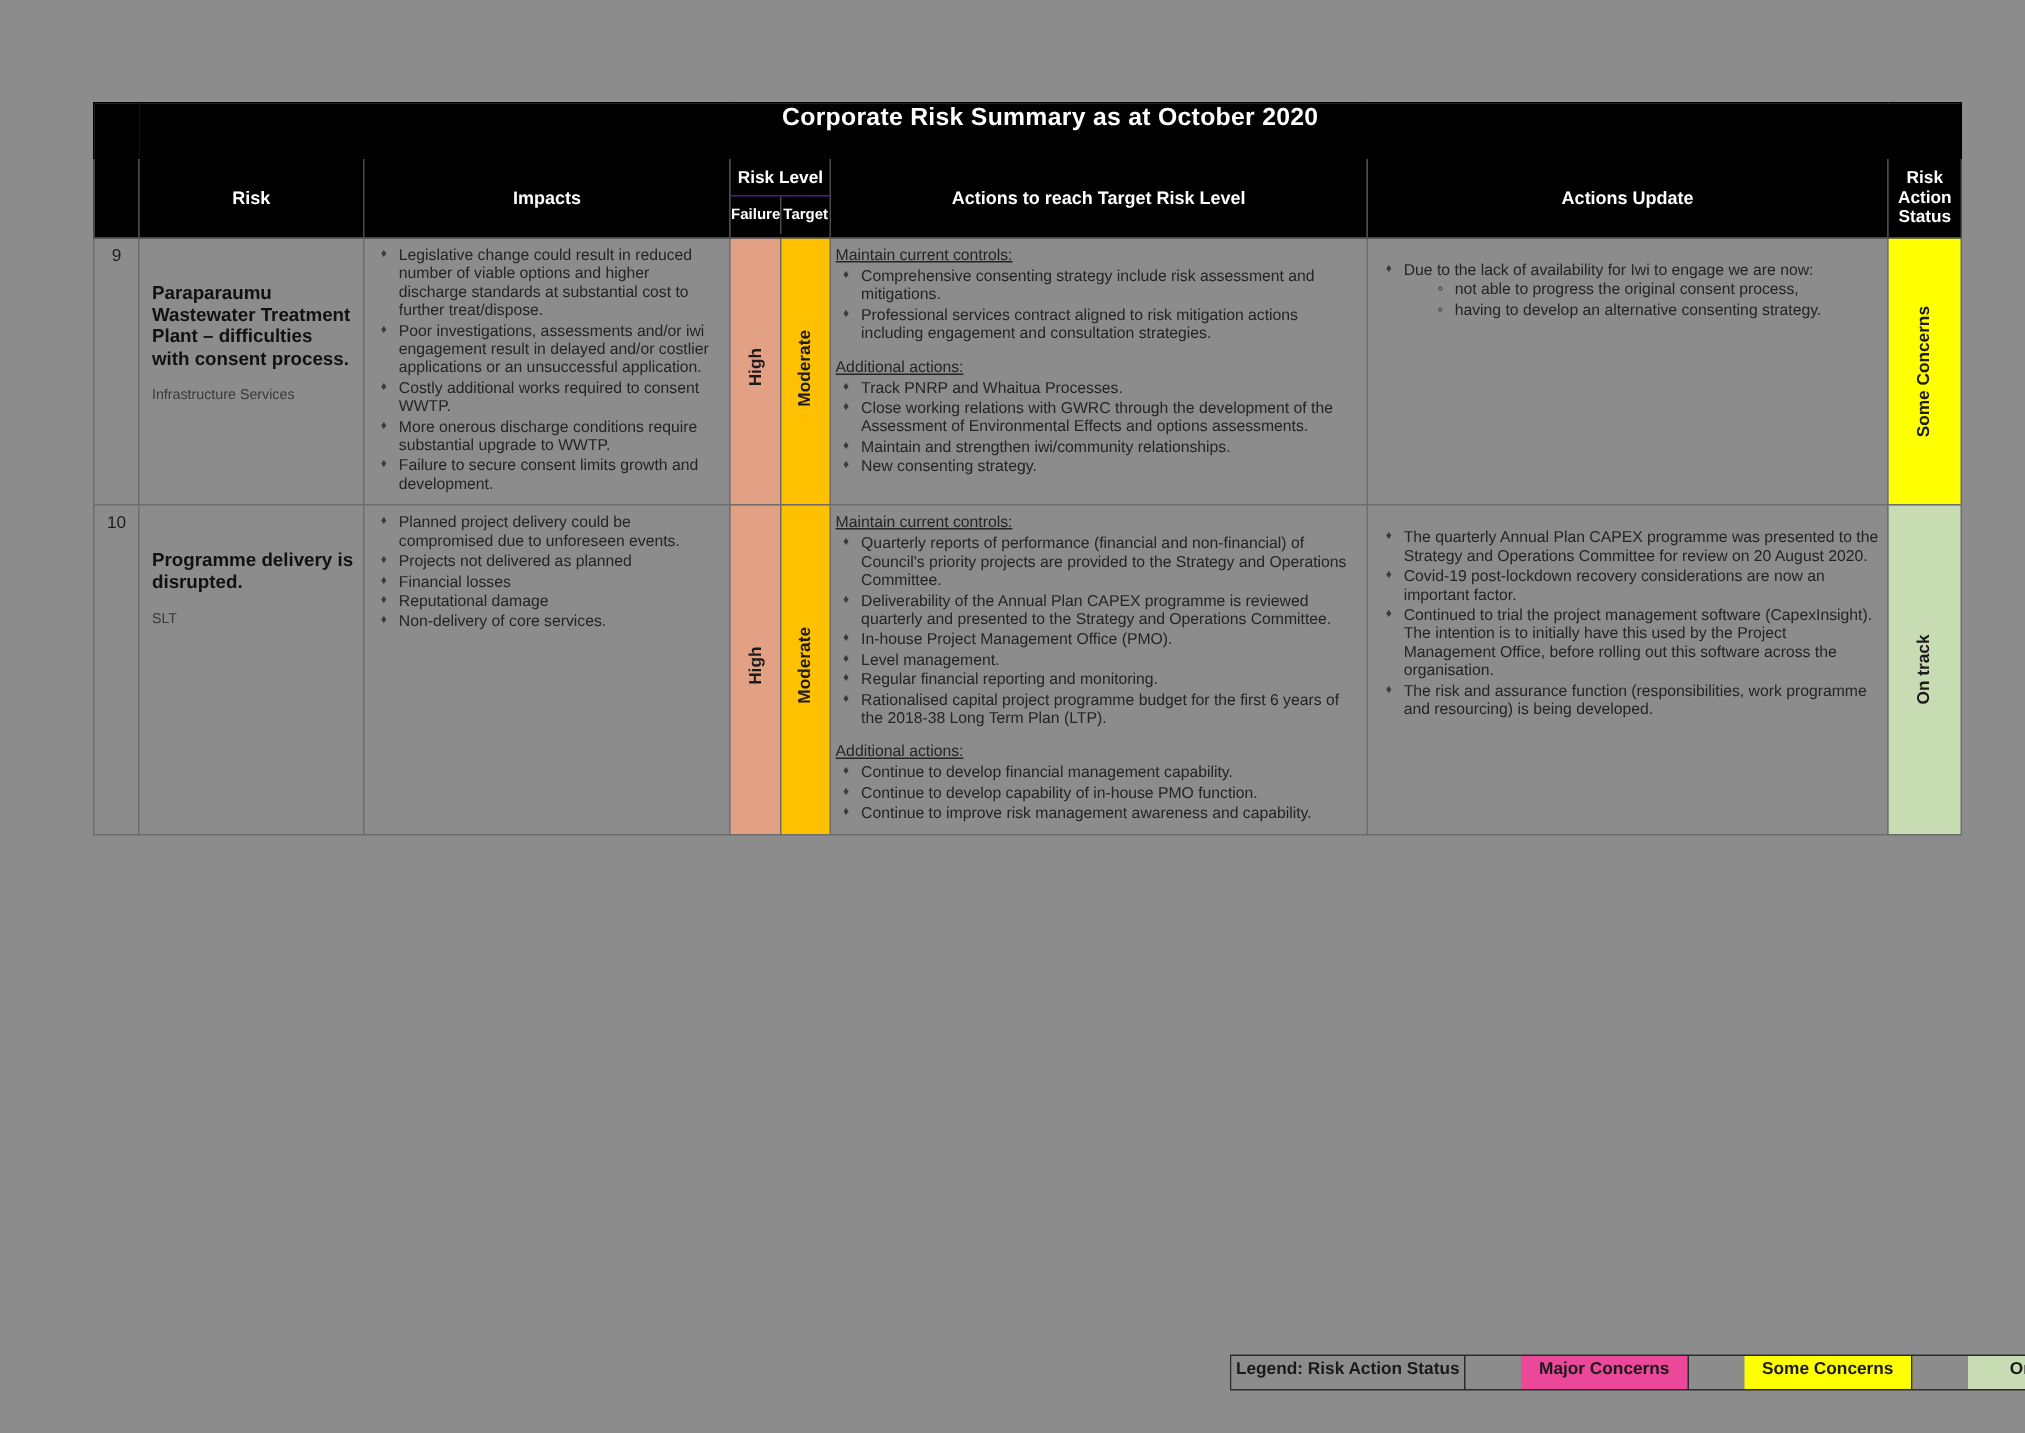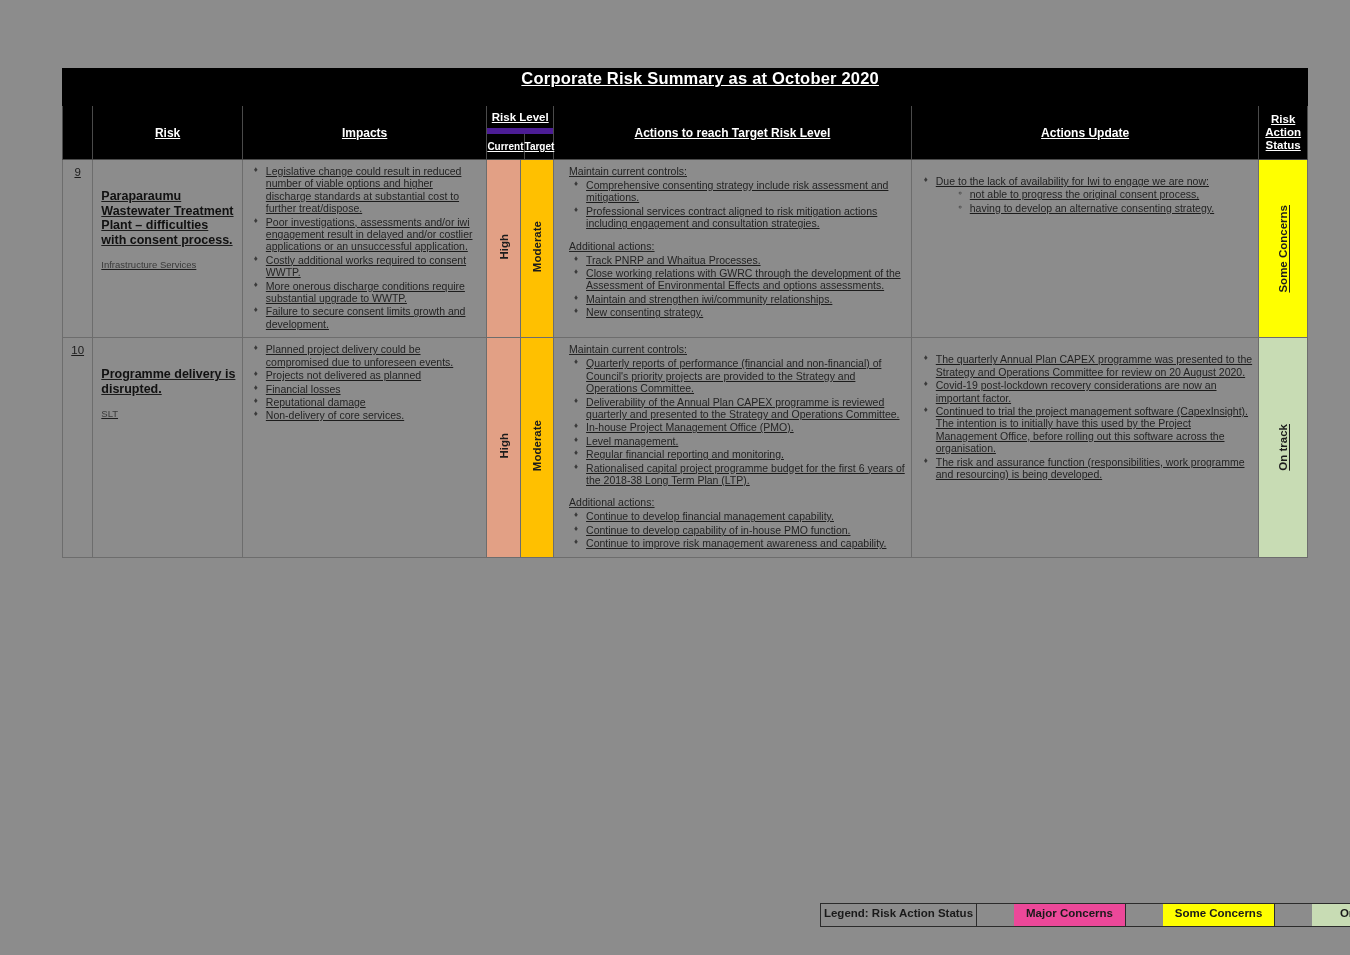--- a/index.html
+++ b/index.html
@@ -25,21 +25,20 @@
     top: 68px;
     width: 1246px;
     border-collapse: collapse;
     table-layout: fixed;
     background: #8c8c8c;
   }
   .risk-table td, .risk-table th {
     border: 1px solid #6d6d6d;
     vertical-align: top;
     padding: 0;
-    text-decoration: underline;
   }
 
   
   .title-row td {
     background: #000000;
     border: 1px solid #000000;
     height: 36px;
   }
   .doc-title {
     color: #ffffff;
@@ -63,21 +62,21 @@
     font-weight: bold;
     height: 48px;
     padding: 2px 3px;
   }
   .head-row td.plain { font-weight: bold; font-size: 12px; }
   .risk-level-head {
     padding: 0 !important;
     height: 48px;
   }
   .rl-top {
-    border-bottom: 6px solid #4c1d95;
+    border-bottom: 1px solid #4c1d95;
     height: 22px;
     line-height: 22px;
     font-size: 11.5px;
     font-weight: bold;
   }
   .rl-bot {
     display: flex;
     height: 25px;
   }
   .rl-bot > div {
@@ -111,21 +110,21 @@
     color: #111;
     margin-top: 24px;
   }
   .risk-owner {
     margin-top: 12px;
     font-size: 9.5px;
     color: #3a3a3a;
   }
 
   td.impacts-cell { padding: 5px 6px 6px 6px; }
-  td.actions-cell { padding: 5px 6px 6px 15px; }
+  td.actions-cell { padding: 5px 6px 6px 3px; }
   td.update-cell  { padding: 15px 6px 6px 7px; }
 
   ul.bl {
     margin: 0;
     padding: 0 0 0 17px;
     list-style: none;
   }
   ul.bl li {
     position: relative;
     font-size: 10.5px;
@@ -240,21 +239,21 @@
       <td colspan="7" class="doc-title">Corporate Risk Summary as at October 2020</td>
     </tr>
 
     <tr class="head-row">
       <td></td>
       <td class="plain">Risk</td>
       <td class="plain">Impacts</td>
       <td colspan="2" class="risk-level-head">
         <div class="rl-top">Risk Level</div>
         <div class="rl-bot">
-          <div>Current</div>
+          <div>Failure</div>
           <div>Target</div>
         </div>
       </td>
       <td class="plain">Actions to reach Target Risk Level</td>
       <td class="plain">Actions Update</td>
       <td class="ras-head">Risk Action Status</td>
     </tr>
 
     <tr class="body-row">
       <td class="num-cell">9</td>

